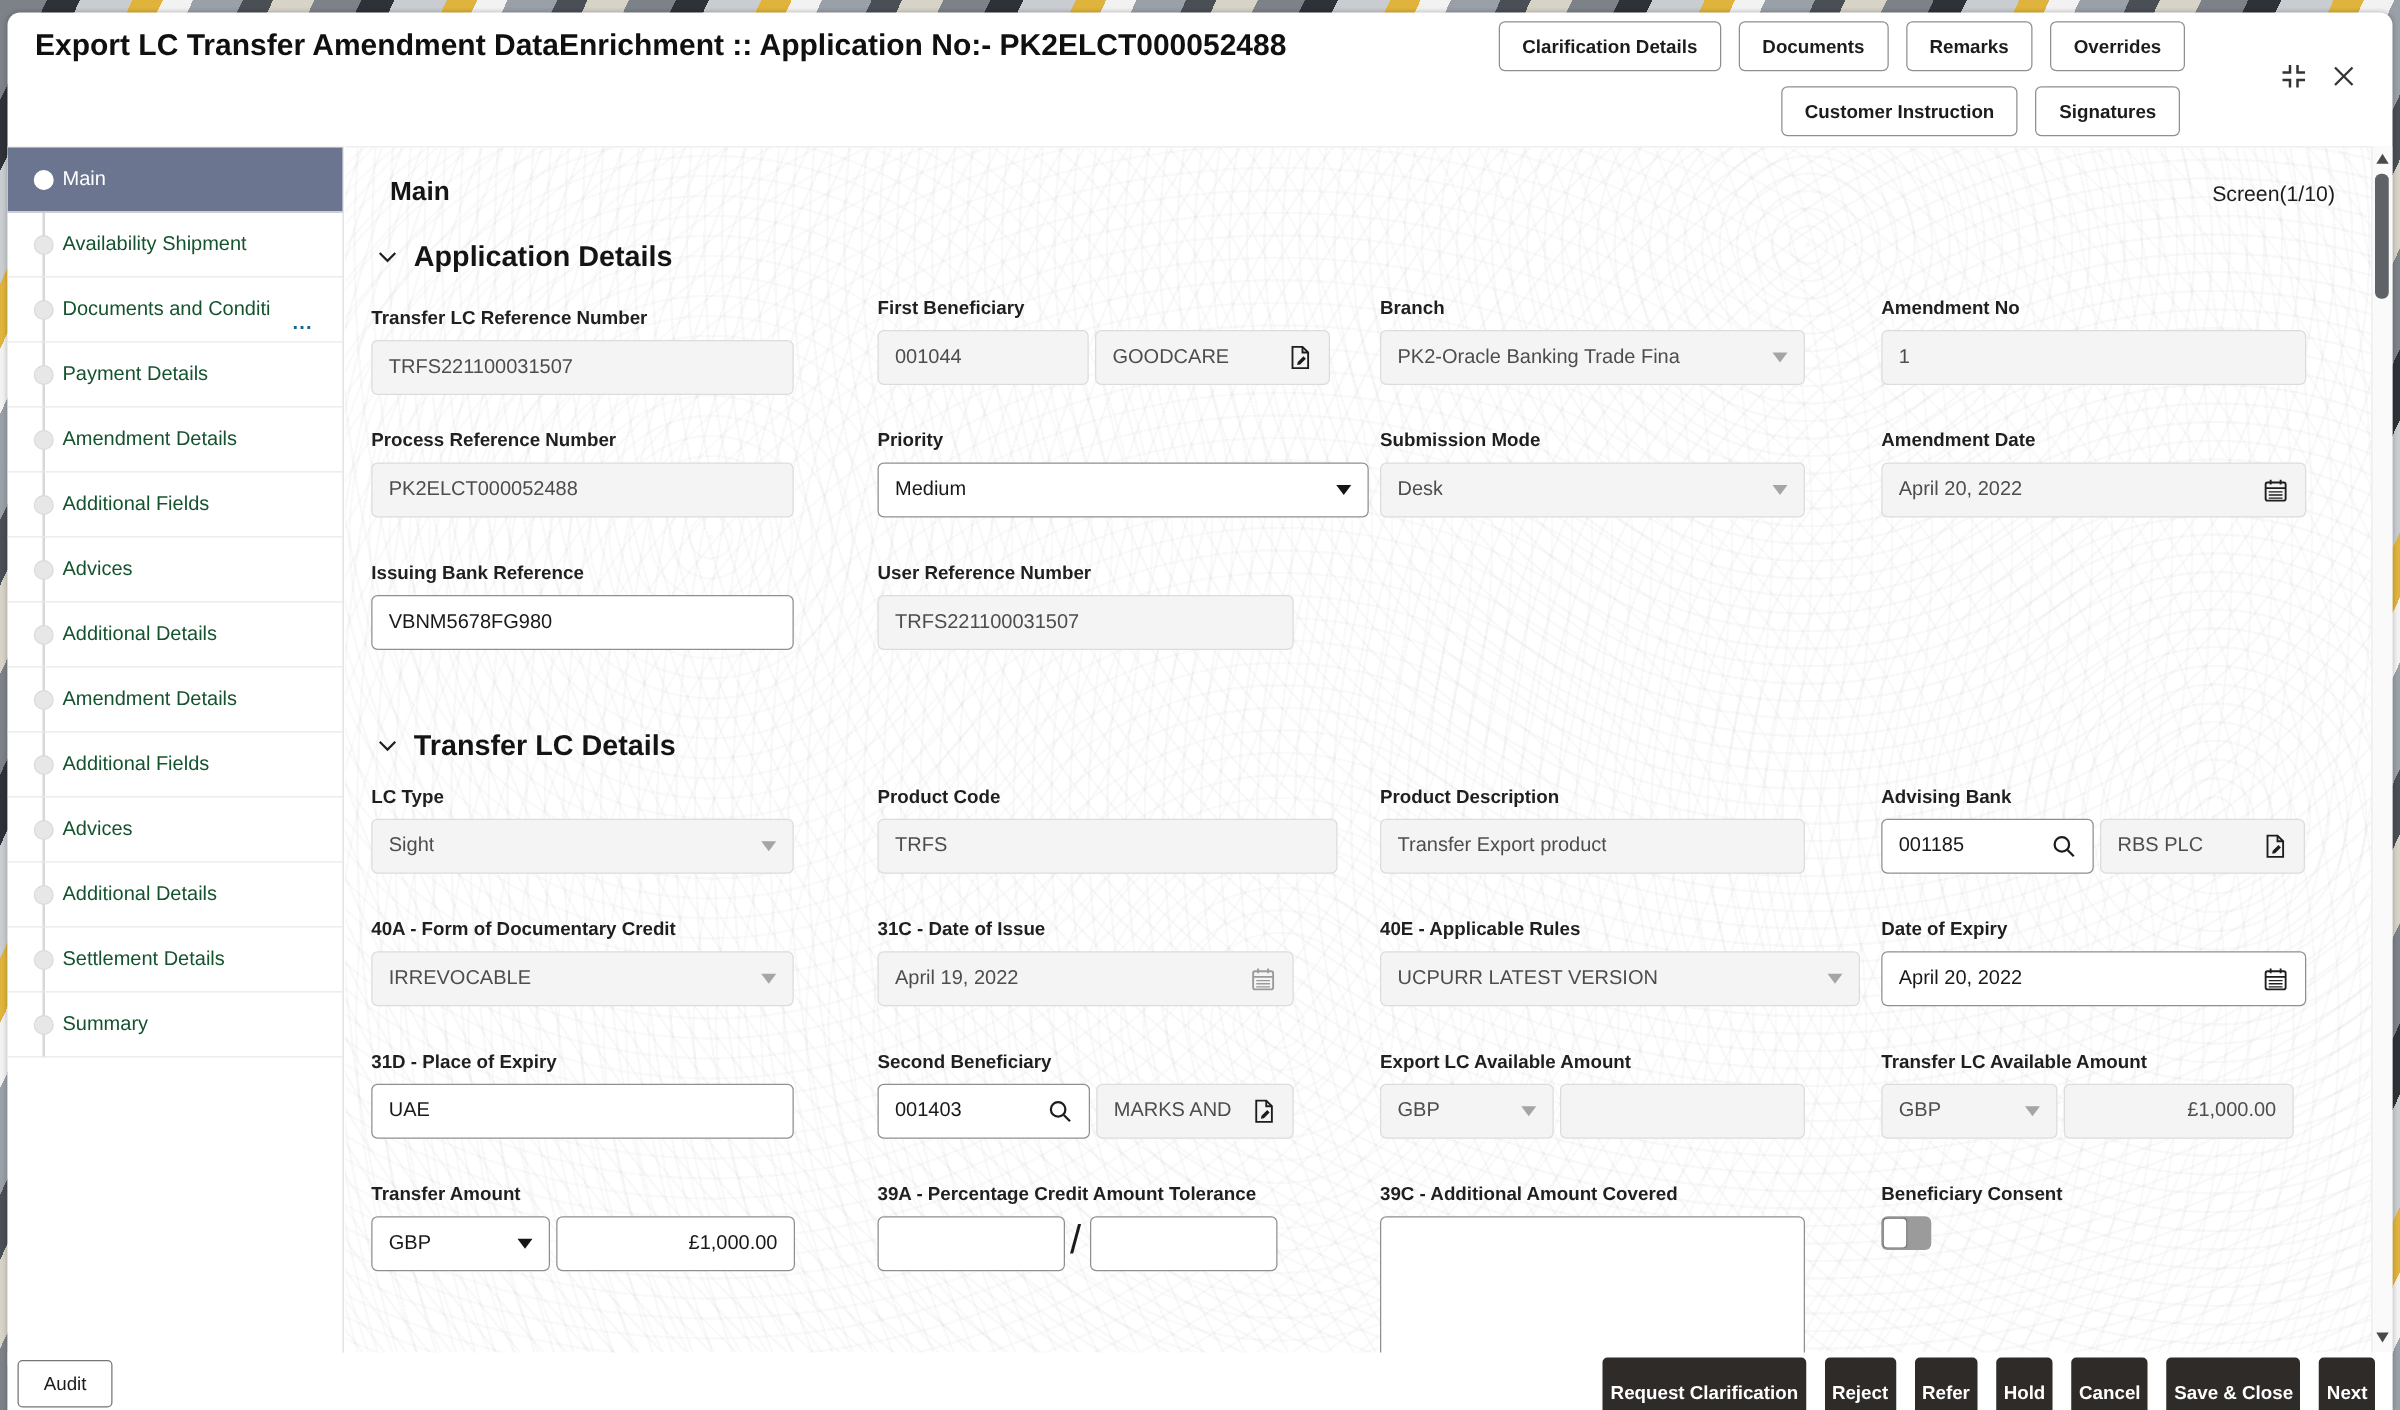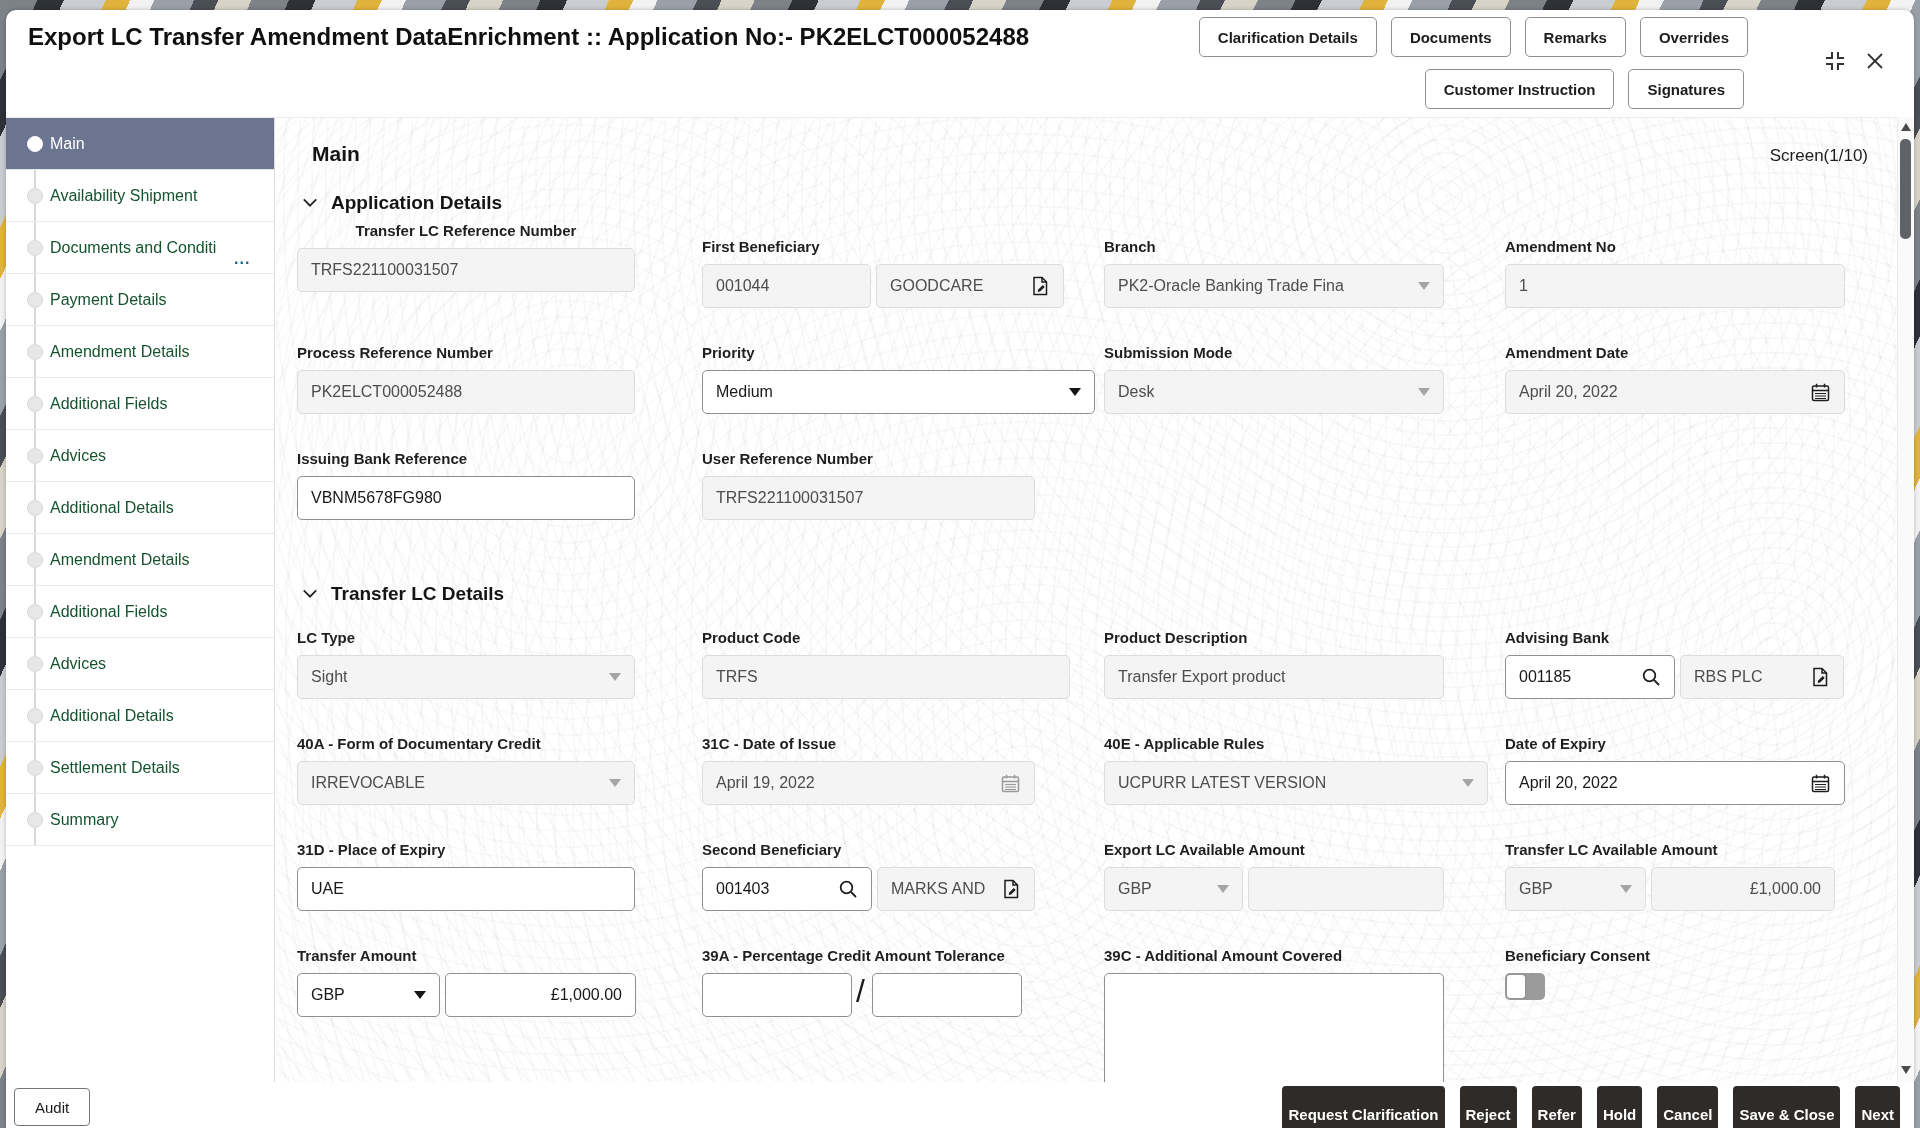--- a/index.html
+++ b/index.html
@@ -56,21 +56,21 @@
     border-top:1px solid #ececec;
     background-color:#fff;
     background-image:
       repeating-radial-gradient(circle at 72% 8%,  rgba(0,0,0,0.022) 0 2px, transparent 2px 14px),
       repeating-radial-gradient(circle at 18% 32%, rgba(0,0,0,0.020) 0 2px, transparent 2px 16px),
       repeating-radial-gradient(circle at 46% 72%, rgba(0,0,0,0.020) 0 2px, transparent 2px 18px),
       repeating-radial-gradient(circle at 92% 55%, rgba(0,0,0,0.022) 0 2px, transparent 2px 15px);
   }
   .main-h{ position:absolute; left:36px; top:24px; font-size:21px; font-weight:700; color:#141414; }
   .screen-ind{ position:absolute; right:34px; top:28px; font-size:17px; color:#1c1c1c; }
-  .sec-h{ position:absolute; display:flex; align-items:center; gap:13px; font-size:19px; font-weight:700; color:#141414; cursor:pointer; }
+  .sec-h{ position:absolute; display:flex; align-items:center; gap:13px; font-size:23px; font-weight:700; color:#141414; cursor:pointer; }
   .lbl{ font-size:15px; font-weight:600; color:#1f1f1f; margin-bottom:9px; white-space:nowrap; }
   .inp{
     height:44px; border:1px solid #8f8f8f; border-radius:5px; background:#fff;
     display:flex; align-items:center; padding:0 13px; font-size:16px; color:#191919;
     overflow:hidden; white-space:nowrap;
   }
   .inp.dis{ background:#f4f4f4; border-color:#dcdcdc; color:#4d4d4d; }
   .inp .val{ overflow:hidden; white-space:nowrap; }
   .caret{
     margin-left:auto; width:0; height:0; flex:0 0 auto;
@@ -209,21 +209,21 @@
 
       <div class="sec-h" style="left:26px; top:74px;">
         <span>
           <svg width="16" height="14" viewBox="0 0 18 14" fill="none" stroke="#222" stroke-width="2">
               <polyline points="2,3 9,10 16,3"></polyline>
             </svg>
         </span>
         <span>Application Details</span>
       </div>
 
-      <div class="abs" style="left:21px; top:104px;text-align:center;">
+      <div class="abs" style="left:21px; top:128px;">
         <div class="lbl">Transfer LC Reference Number</div>
         <div class="inp dis" style="width:338px;">
           <span class="val">TRFS221100031507</span>
         </div>
       </div>
       <div class="abs" style="left:426px; top:120px;">
         <div class="lbl">First Beneficiary</div>
         <div style="display:flex; gap:5px;">
           <div class="inp dis" style="width:169px;">
             <span class="val">001044</span>

